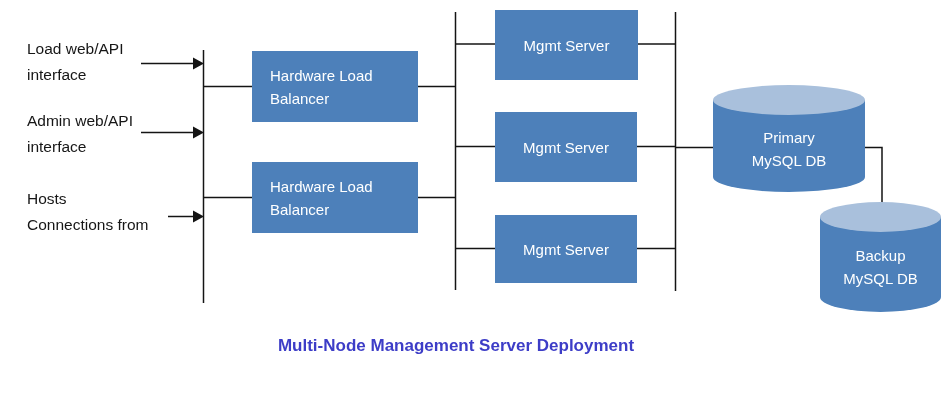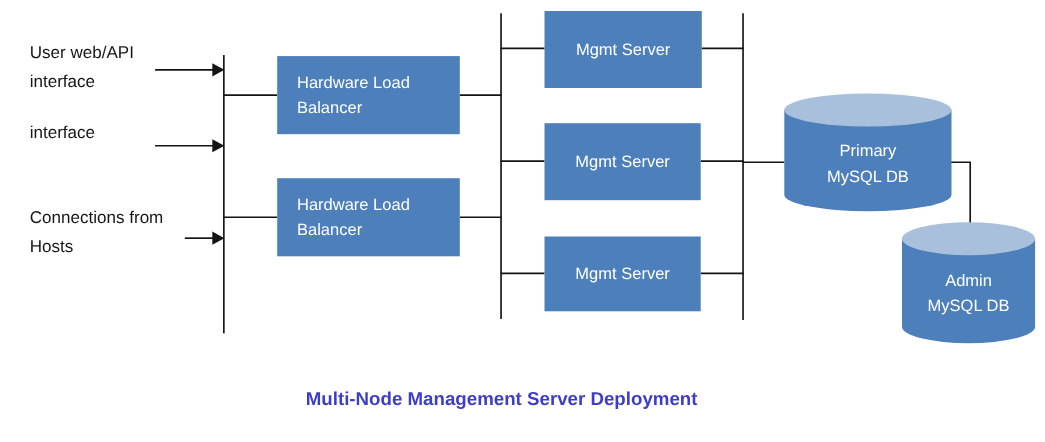--- a/index.html
+++ b/index.html
@@ -64,21 +64,21 @@
     align-items: center;
     justify-content: center;
     padding-top: 20px;
     color: var(--node-text, #ffffff);
     font-size: 15px;
     line-height: 23px;
     text-align: center;
   }
   #diagram-title {
     position: absolute;
-    left: 0; top: 353px;
+    left: 0; top: 336px;
     width: 912px;
     text-align: center;
     font-size: 17px;
     font-weight: bold;
     color: var(--title-color, #3d3dc7);
   }
 </style>
 </head>
 <body>
 
@@ -112,29 +112,30 @@
     </g>
     <g fill="#141414" stroke="none">
 
       <polygon points="193,57.5 204,63.5 193,69.5"></polygon>
       <polygon points="193,126.5 204,132.5 193,138.5"></polygon>
       <polygon points="193,210.5 204,216.5 193,222.5"></polygon>
     </g>
   </svg>
 
   <div class="left-label" style="top:36px">
-    <div>User web/API</div>
+    <div>Load web/API</div>
     <div>interface</div>
   </div>
   <div class="left-label" style="top:108px">
+    <div>Admin web/API</div>
     <div>interface</div>
   </div>
   <div class="left-label" style="top:186px">
+    <div>Hosts</div>
     <div>Connections from</div>
-    <div>Hosts</div>
   </div>
 
   <div class="node-box" id="hlb-1">
     <div class="lbl">Hardware Load Balancer</div>
   </div>
   <div class="node-box" id="hlb-2">
     <div class="lbl">Hardware Load Balancer</div>
   </div>
 
   <div class="node-box" id="mgmt-1">
@@ -152,20 +153,20 @@
     <div class="cyl-top"></div>
     <div class="cyl-label">
       <div>Primary</div>
       <div>MySQL DB</div>
     </div>
   </div>
   <div class="cylinder" id="db-backup">
     <div class="cyl-body"></div>
     <div class="cyl-top"></div>
     <div class="cyl-label">
-      <div>Admin</div>
+      <div>Backup</div>
       <div>MySQL DB</div>
     </div>
   </div>
 
   <div id="diagram-title">Multi-Node Management Server Deployment</div>
 
 </div>
 
 </body></html>

